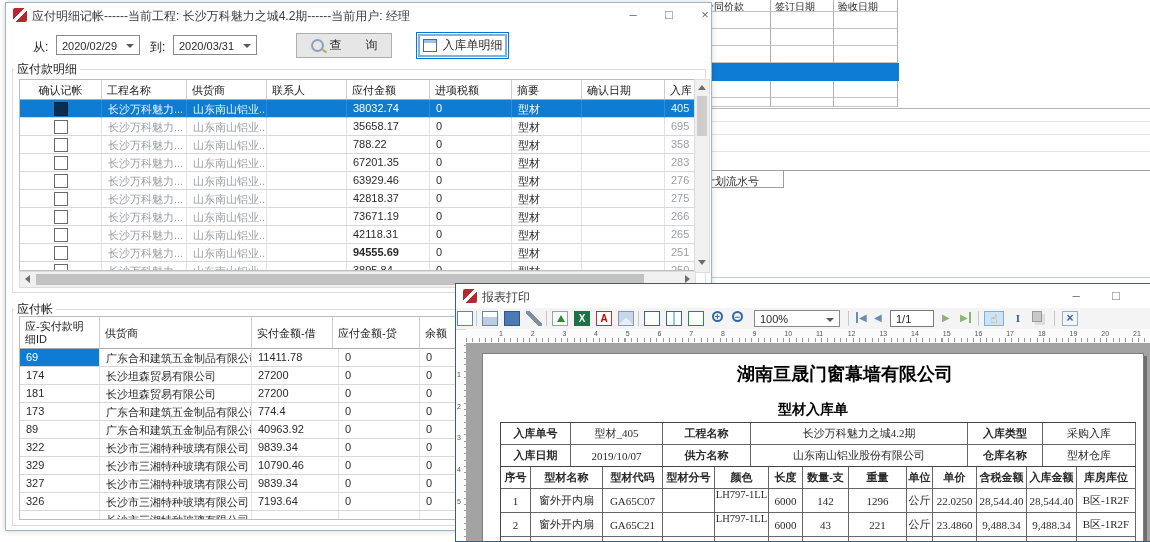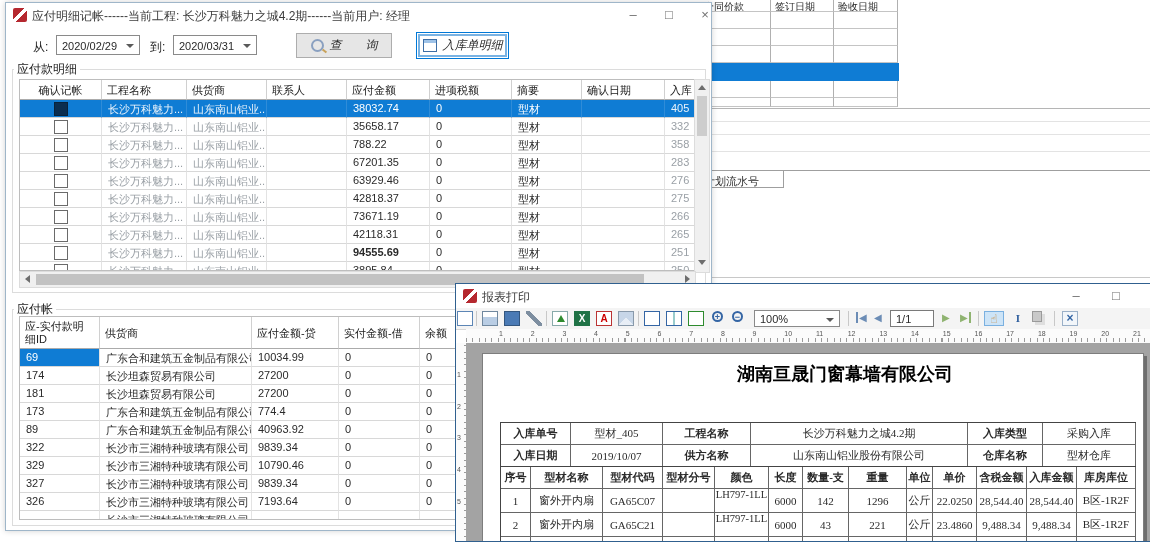--- a/index.html
+++ b/index.html
@@ -35,21 +35,21 @@
   .sthumb{position:absolute;background:#cdcdcd;}
   .arr{width:0;height:0;position:absolute;}
   .arr-up{border-left:4px solid transparent;border-right:4px solid transparent;border-bottom:5px solid #6e6e6e;}
   .arr-down{border-left:4px solid transparent;border-right:4px solid transparent;border-top:5px solid #6e6e6e;}
   .arr-left{border-top:4px solid transparent;border-bottom:4px solid transparent;border-right:5px solid #6e6e6e;}
   .arr-right{border-top:4px solid transparent;border-bottom:4px solid transparent;border-left:5px solid #6e6e6e;}
   
   .combo{position:absolute;height:20px;background:#fff;border:1px solid #8a8a8a;font-size:11px;line-height:20px;padding-left:5px;box-sizing:border-box;}
   .combo .dd{position:absolute;right:5px;top:8px;width:0;height:0;border-left:4px solid transparent;border-right:4px solid transparent;border-top:4px solid #5a5a5a;}
   .lbl{position:absolute;font-size:12px;color:#222;}
-  .btn{position:absolute;background:#e6e6e6;border:1px solid #adadad;font-size:12px;text-align:center;box-sizing:border-box;display:flex;align-items:center;justify-content:center;gap:6px;font-style:italic;}
+  .btn{position:absolute;background:#e6e6e6;border:1px solid #adadad;font-size:12px;text-align:center;box-sizing:border-box;display:flex;align-items:center;justify-content:center;gap:6px;}
   .btn-focus{background:#fff;border:1px solid #0078d7;outline:2px solid #7ab3e3;outline-offset:-4px;}
   .mag{display:inline-block;width:9px;height:9px;border:2px solid #8aa0c0;border-radius:50%;position:relative;}
   .mag::after{content:"";position:absolute;width:5px;height:2px;background:#c9a25a;right:-5px;bottom:-2px;transform:rotate(40deg);}
   .winico{display:inline-block;width:12px;height:11px;border:1px solid #3d6ea5;background:linear-gradient(#9fc3e8 30%,#fff 30%);}
   
   .tbar{position:absolute;background:#f4f4f4;border-bottom:1px solid #d8d8d8;}
   .tbi{position:absolute;top:3px;width:16px;height:15px;box-sizing:border-box;}
   .tsep{position:absolute;top:3px;width:1px;height:15px;background:#c8c8c8;}
   .i-page{background:#fff;border:1px solid #5c85b5;}
   .i-print{background:#b9cde4;border:1px solid #70889f;background-image:linear-gradient(#fff 0 5px,transparent 5px);}
@@ -194,21 +194,21 @@
 
         <div class="trow" style="height:18px;">
           <span class="tc cbcell" style="width:82px;"><span class="cb"></span></span>
           <span class="tc gray" style="width:85px;">长沙万科魅力...</span>
           <span class="tc gray" style="width:80px;">山东南山铝业...</span>
           <span class="tc" style="width:80px;"></span>
           <span class="tc" style="width:83px;">35658.17</span>
           <span class="tc" style="width:82px;">0</span>
           <span class="tc" style="width:70px;">型材</span>
           <span class="tc" style="width:83px;"></span>
-          <span class="tc gray" style="width:29px;border-right:none;">332</span>
+          <span class="tc gray" style="width:29px;border-right:none;">695</span>
         </div>
 
         <div class="trow" style="height:18px;">
           <span class="tc cbcell" style="width:82px;"><span class="cb"></span></span>
           <span class="tc gray" style="width:85px;">长沙万科魅力...</span>
           <span class="tc gray" style="width:80px;">山东南山铝业...</span>
           <span class="tc" style="width:80px;"></span>
           <span class="tc" style="width:83px;">788.22</span>
           <span class="tc" style="width:82px;">0</span>
           <span class="tc" style="width:70px;">型材</span>
@@ -314,30 +314,30 @@
     <span class="arr arr-right" style="left:665px;top:3px;"></span>
   </div>
 
   <div class="group" style="left:6px;top:306px;width:692px;height:215px;"></div>
   <span class="grouplabel" style="left:8px;top:298px;">应付帐</span>
 
   <div class="abs" style="left:13px;top:313px;width:672px;border:1px solid #bdbdbd;">
     <div class="thead" style="height:32px;">
       <span class="th" style="width:80px;white-space:normal;line-height:13px;">应-实付款明细ID</span>
       <span class="th" style="width:152px;line-height:26px;">供货商</span>
+      <span class="th" style="width:81px;line-height:26px;">实付金额-借</span>
       <span class="th" style="width:87px;line-height:26px;">应付金额-贷</span>
-      <span class="th" style="width:81px;line-height:26px;">实付金额-借</span>
       <span class="th" style="width:87px;line-height:26px;border-right:none;">余额</span>
     </div>
     <div class="tbody" style="height:170px;">
 
         <div class="trow idsel" style="height:18px;">
           <span class="tc tcid" style="width: 80px; background: rgb(15, 124, 212); color: rgb(255, 255, 255);">69</span>
           <span class="tc" style="width:152px;">广东合和建筑五金制品有限公司</span>
-          <span class="tc" style="width:87px;">10034.99</span>
+          <span class="tc" style="width:87px;">11411.78</span>
           <span class="tc" style="width:81px;">0</span>
           <span class="tc" style="width:87px;border-right:none;">0</span>
         </div>
 
         <div class="trow" style="height:18px;">
           <span class="tc tcid" style="width:80px;">174</span>
           <span class="tc" style="width:152px;">长沙坦森贸易有限公司</span>
           <span class="tc" style="width:87px;">27200</span>
           <span class="tc" style="width:81px;">0</span>
           <span class="tc" style="width:87px;border-right:none;">0</span>
@@ -482,20 +482,21 @@
       <span class="vnum" style="top: 28px;">1</span>
       <span class="vnum" style="top: 59.7px;">2</span>
       <span class="vnum" style="top: 91.4px;">3</span>
       <span class="vnum" style="top: 123.1px;">4</span>
       <span class="vnum" style="top: 154.8px;">5</span>
     </div>
 
   <div class="abs" style="left:10px;top:59px;width:690px;height:200px;background:#a3a3a3;overflow:hidden;">
     <div class="paper" style="left:16px;top:10px;width:660px;height:200px;">
       <span class="rpt-title" style="top:8px;padding-left:32px;">湖南亘晟门窗幕墙有限公司</span>
+      <span class="rpt-sub" style="top:47px;">型材入库单</span>
 
       <div class="rtbl" style="left:17px;top:68px;width:635px;">
         <div class="rrow" style="height:22px;">
           <span class="rcell rlab" style="width:70px;">入库单号</span>
           <span class="rcell" style="width:92px;">型材_405</span>
           <span class="rcell rlab" style="width:88px;">工程名称</span>
           <span class="rcell" style="width:217px;">长沙万科魅力之城4.2期</span>
           <span class="rcell rlab" style="width:75px;">入库类型</span>
           <span class="rcell" style="width:93px;">采购入库</span>
         </div>

